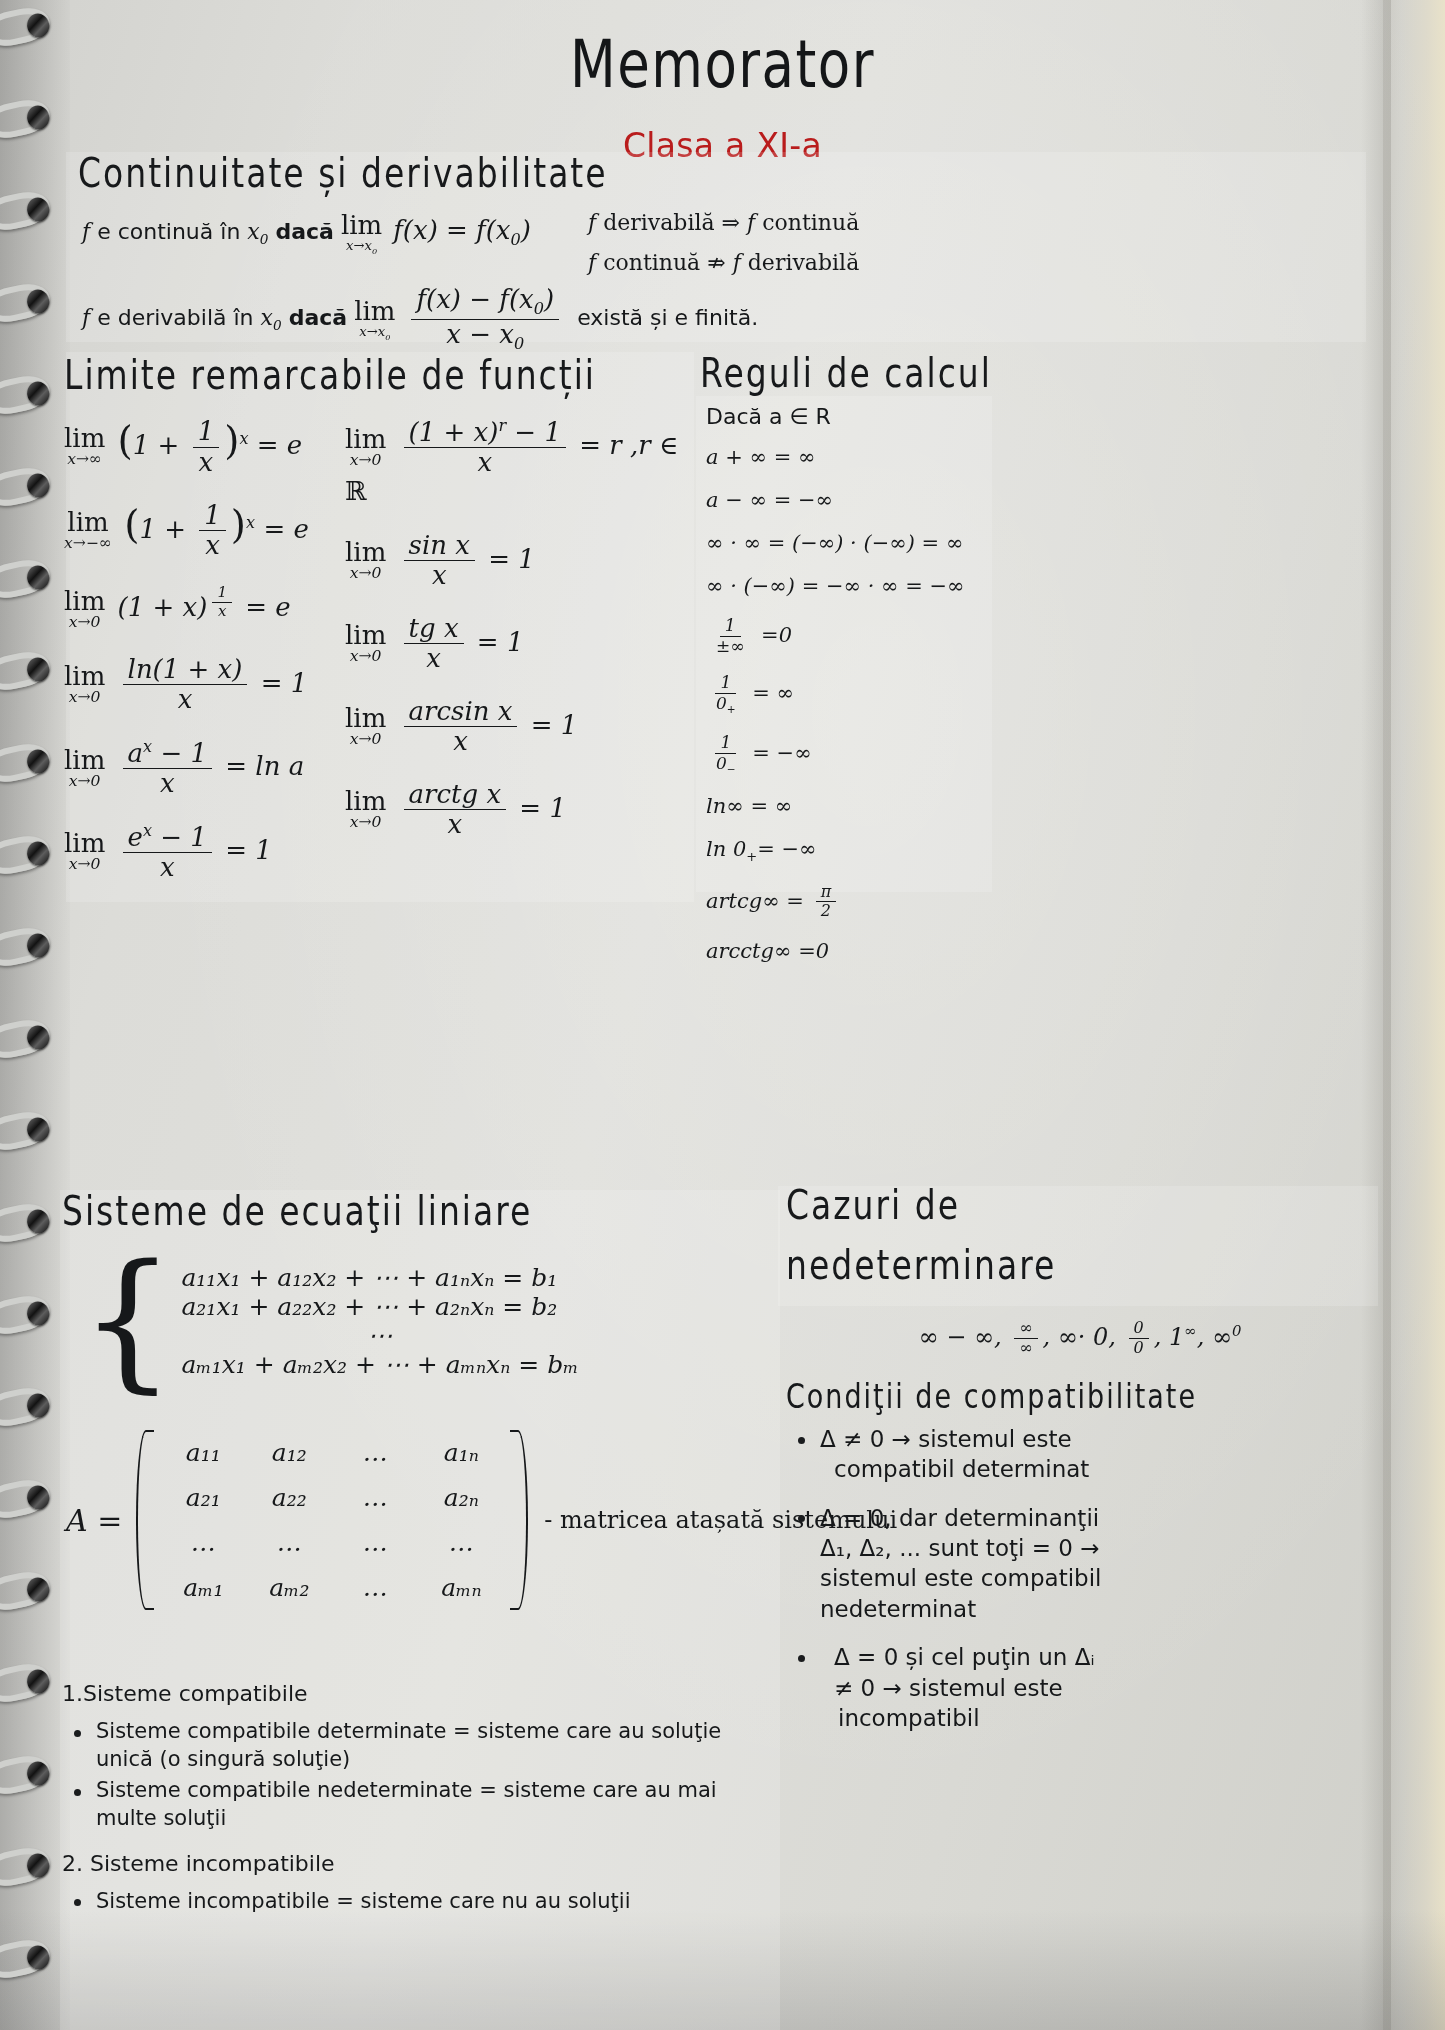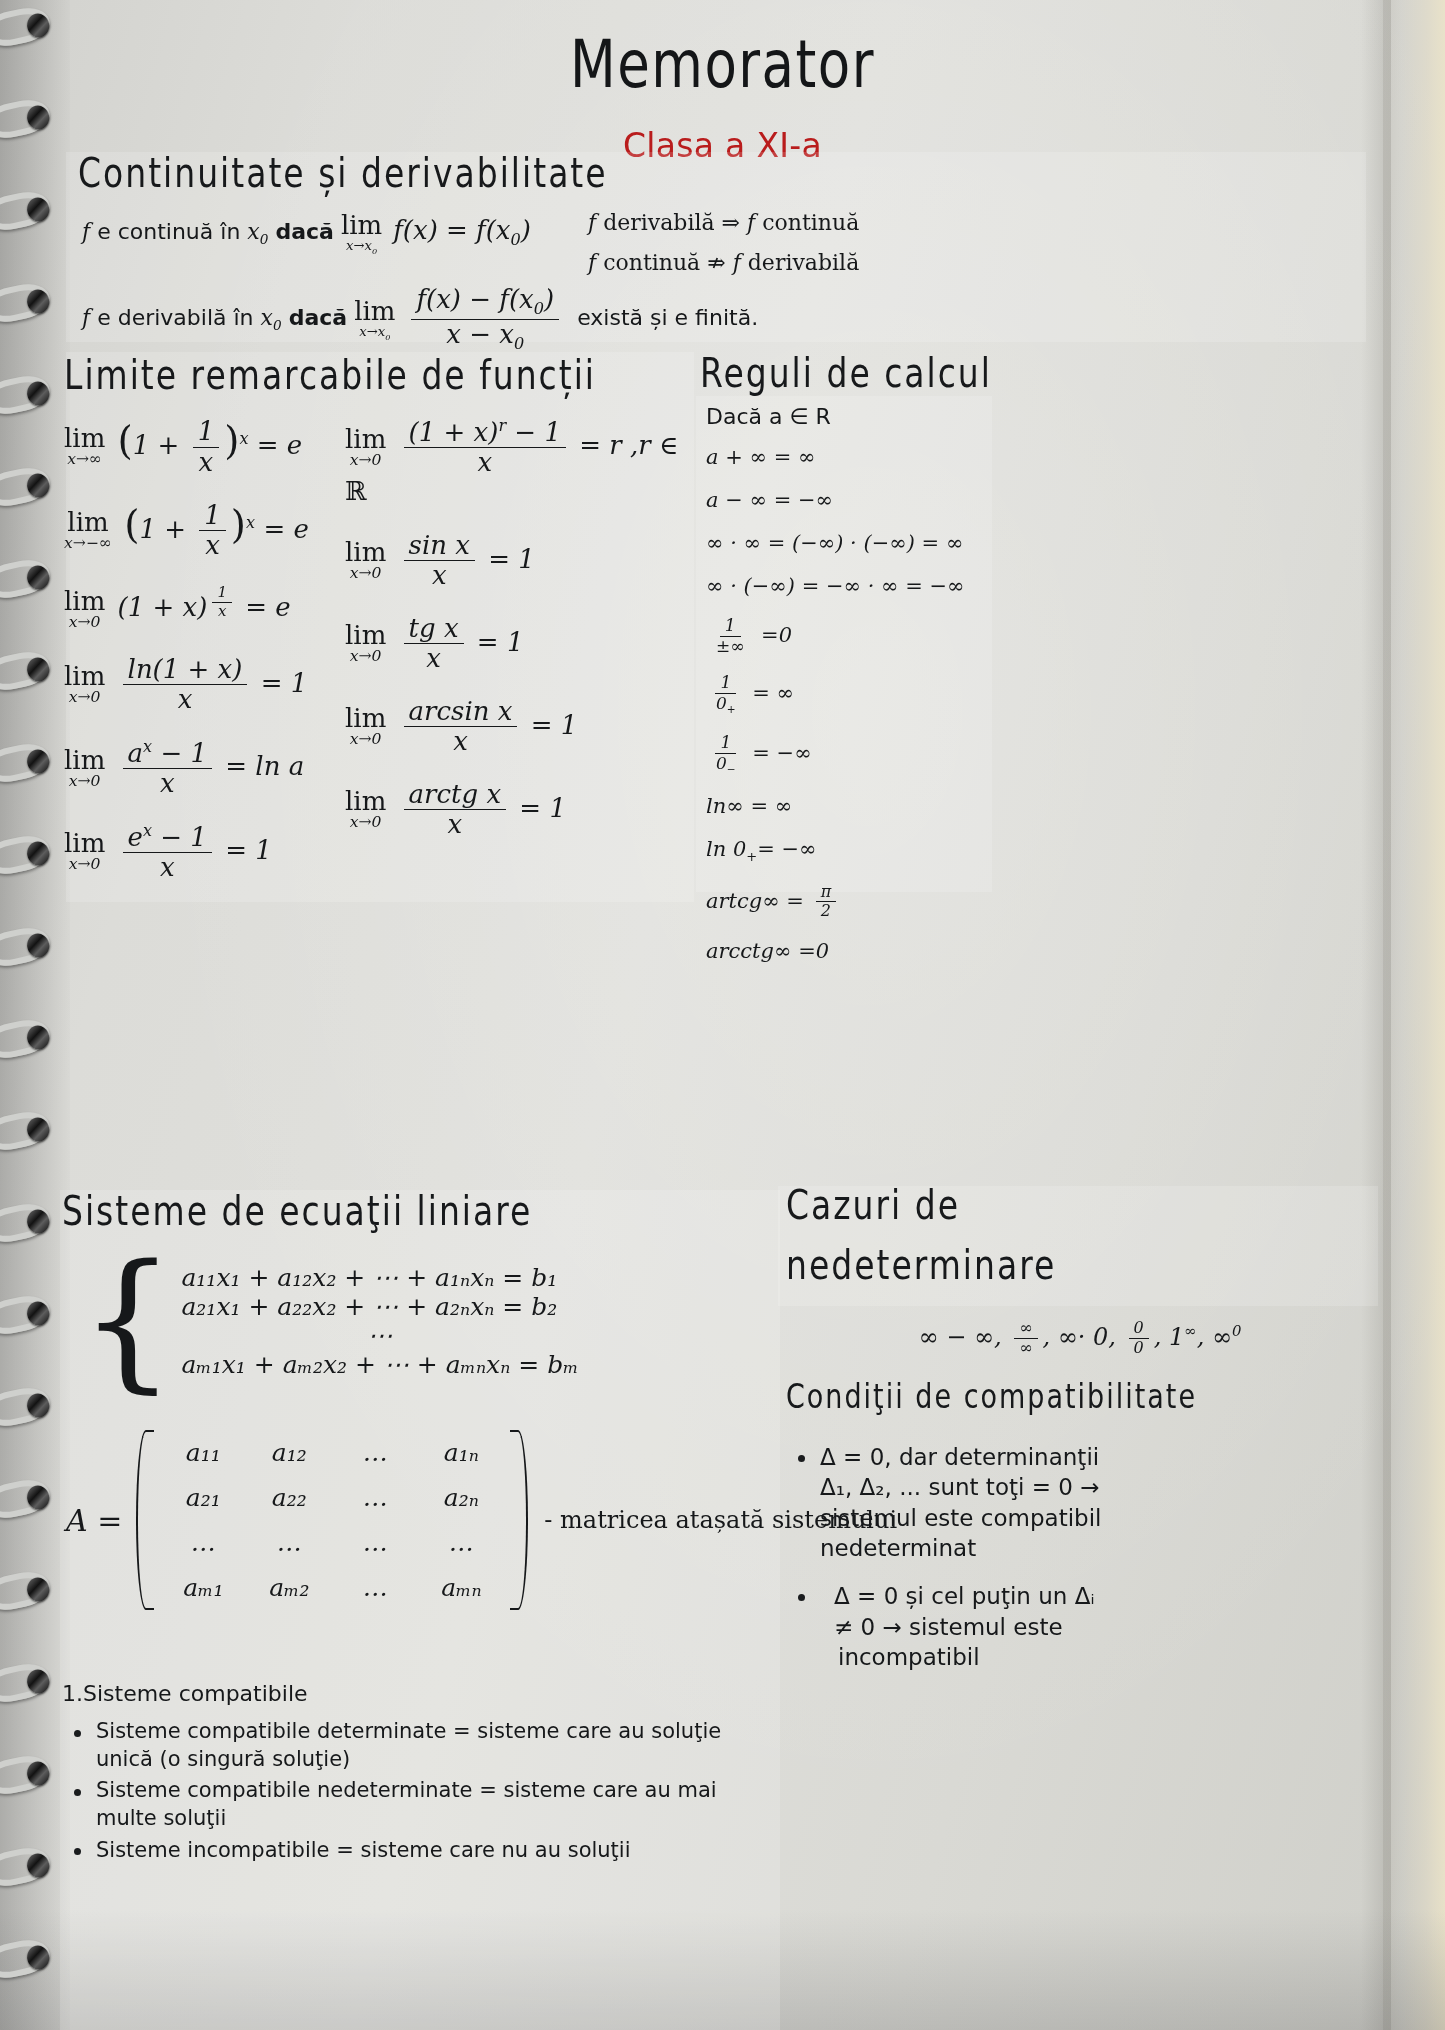--- a/index.html
+++ b/index.html
@@ -442,20 +442,21 @@
     </span>
     <span class="mathup" style="font-size:24px; margin-left:16px;">- matricea atașată sistemului</span>
   </div>
 
   <div id="sys-list">
     <div class="ol">1.Sisteme compatibile</div>
     <ul class="b">
       <li>Sisteme compatibile determinate = sisteme care au soluţie unică (o singură soluţie)</li>
       <li>Sisteme compatibile nedeterminate = sisteme care au mai multe soluţii</li>
     </ul>
+    <div class="ol" style="margin-top:18px">2. Sisteme incompatibile</div>
     <ul class="b">
       <li>Sisteme incompatibile = sisteme care nu au soluţii</li>
     </ul>
   </div>
 
   <div class="box" id="s-caz"></div>
   <div id="h-caz1" class="sec-title">Cazuri  de</div>
   <div id="h-caz2" class="sec-title">nedeterminare</div>
 
   <div id="caz-formula" class="math">
@@ -469,20 +470,24 @@
         <span class="num">0</span>
         <span class="den">0</span>
       </span>,
     1<sup class="sp">∞</sup>, ∞<sup class="sp">0</sup>
   </div>
 
   <div id="h-cond" class="sec-title">Condiţii  de  compatibilitate</div>
 
   <div id="cond-list">
     <ul class="b">
+      <li>
+        <span>Δ ≠ 0 → sistemul este</span><br>
+        <span style="margin-left:14px">compatibil determinat</span>
+      </li>
       <li style="margin-top:18px">
         <span>Δ = 0, dar determinanţii</span><br>
         <span>Δ₁, Δ₂, ... sunt toţi = 0 →</span><br>
         <span>sistemul este compatibil</span><br>
         <span>nedeterminat</span>
       </li>
       <li style="margin-top: 18px; padding-left: 48px; --x: 0;">
         <span>Δ = 0 și cel puţin un Δᵢ</span><br>
         <span>≠ 0 → sistemul este</span><br>
         <span style="margin-left:4px">incompatibil</span>

